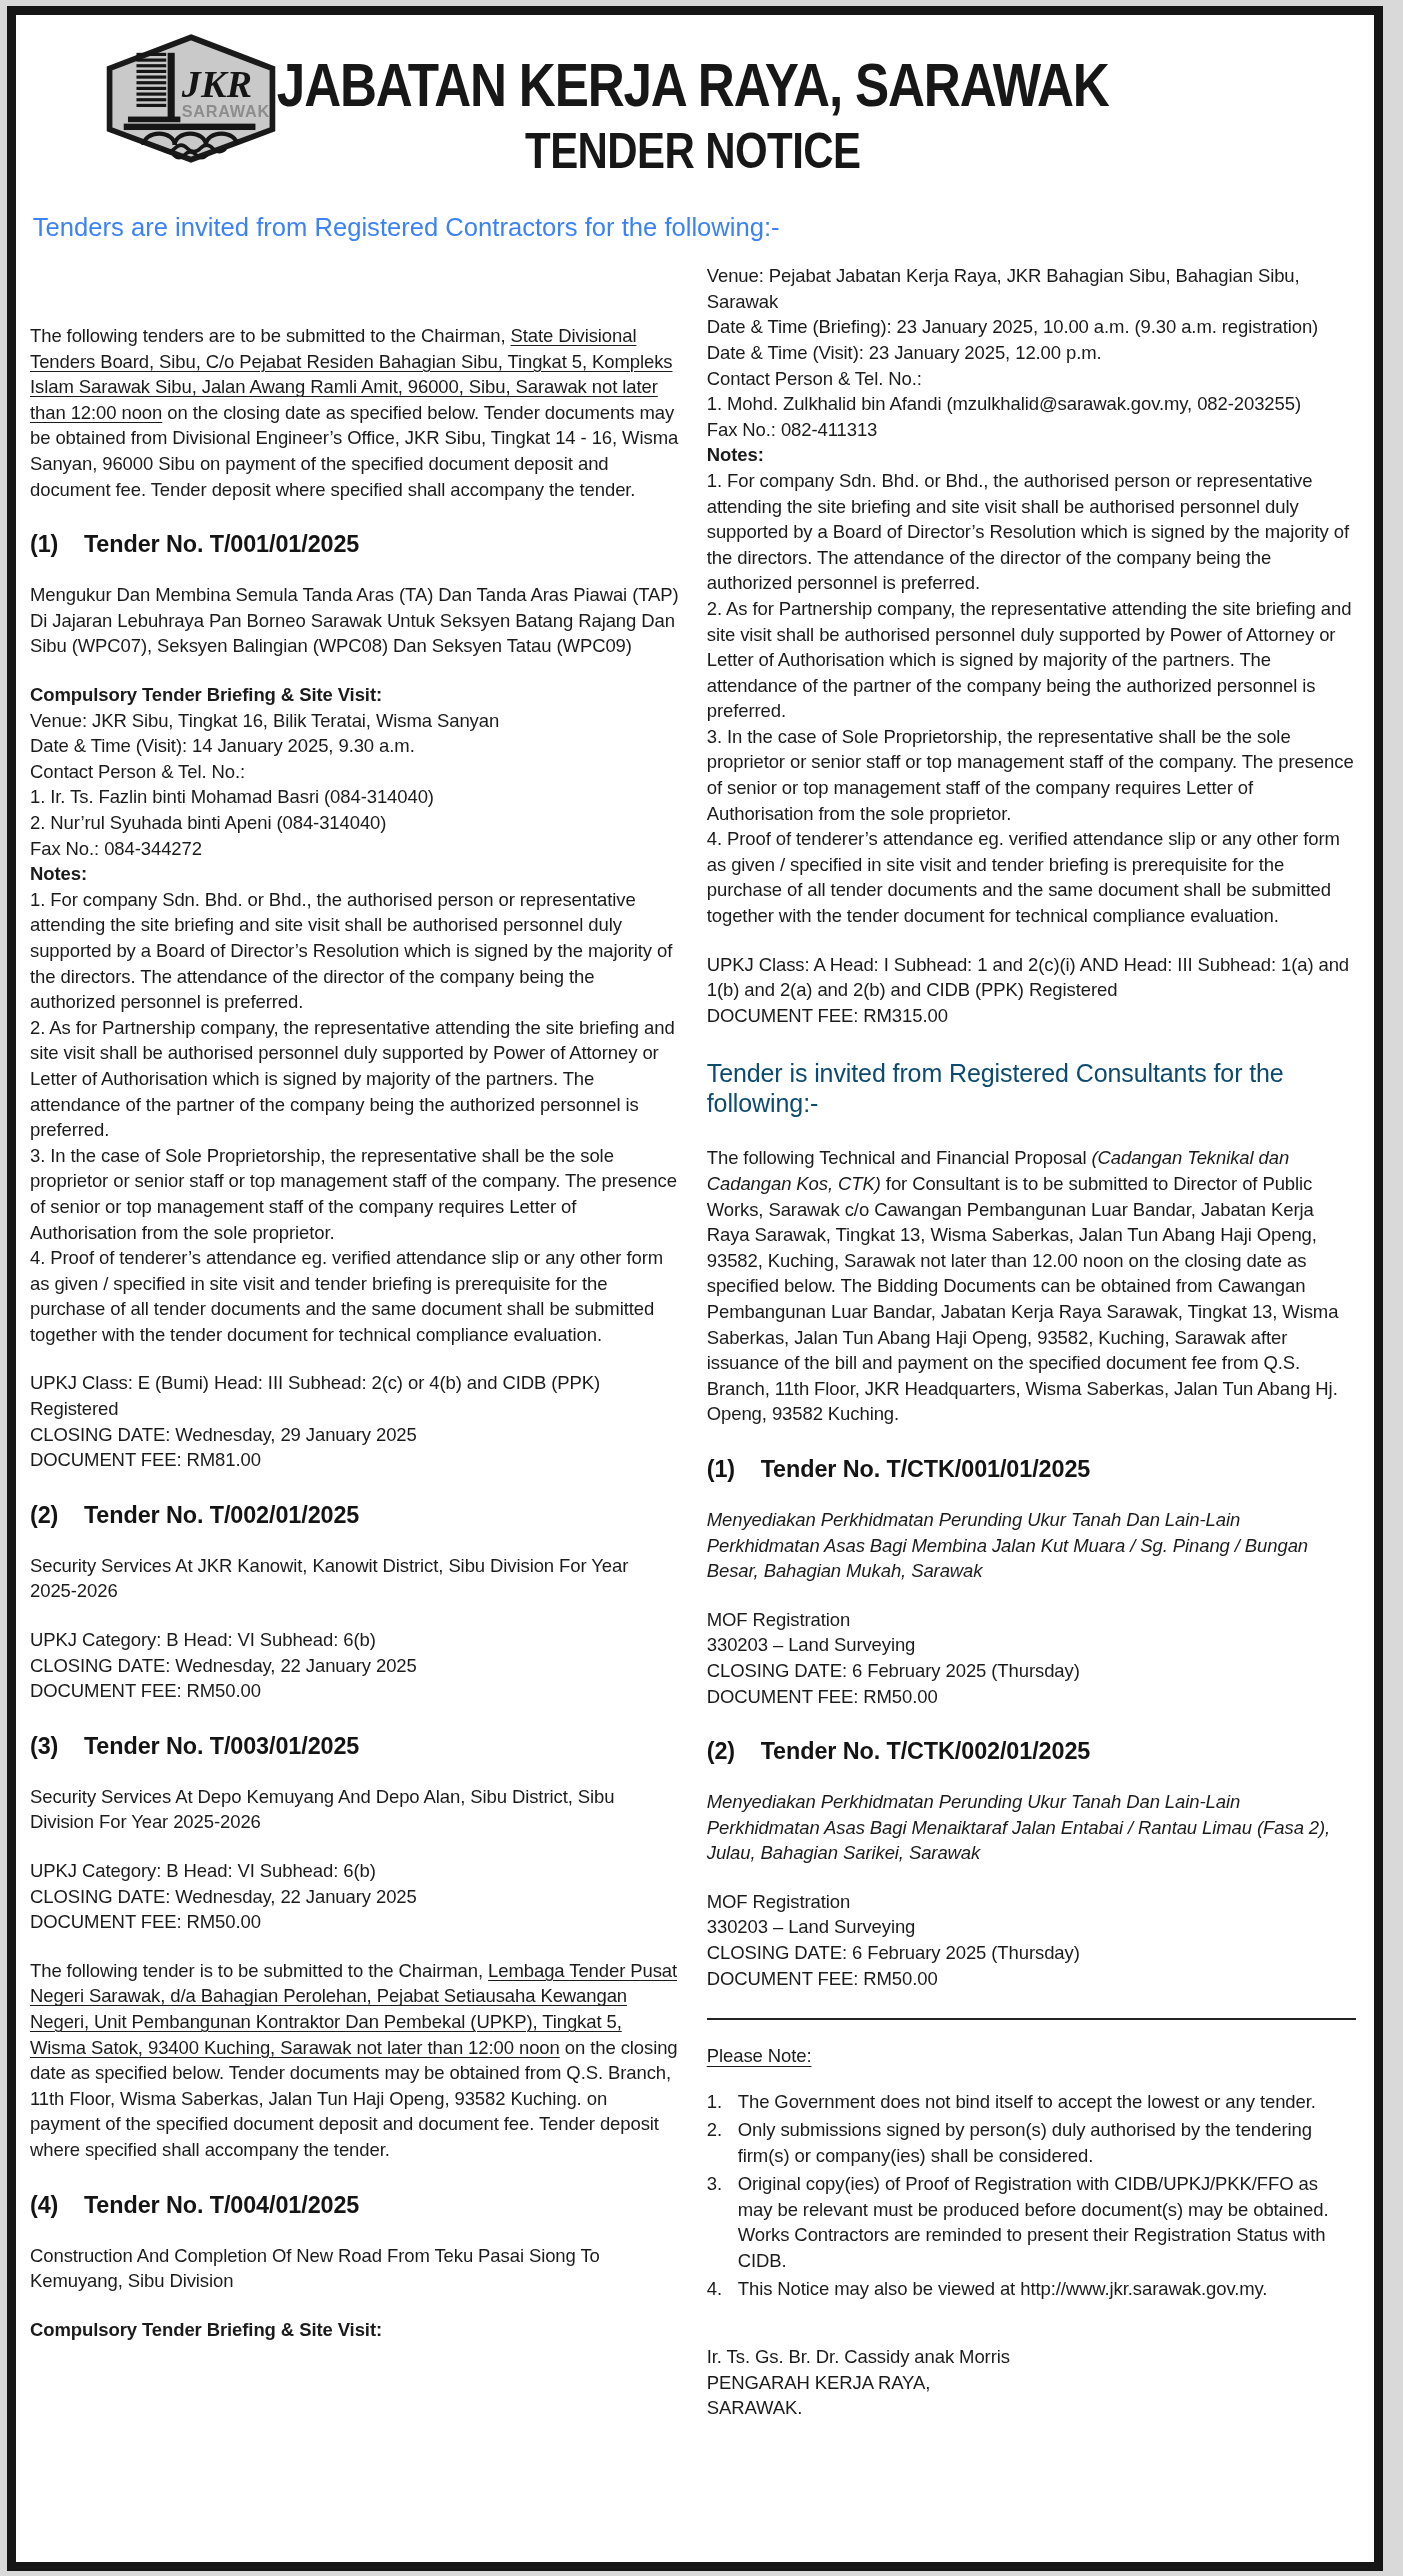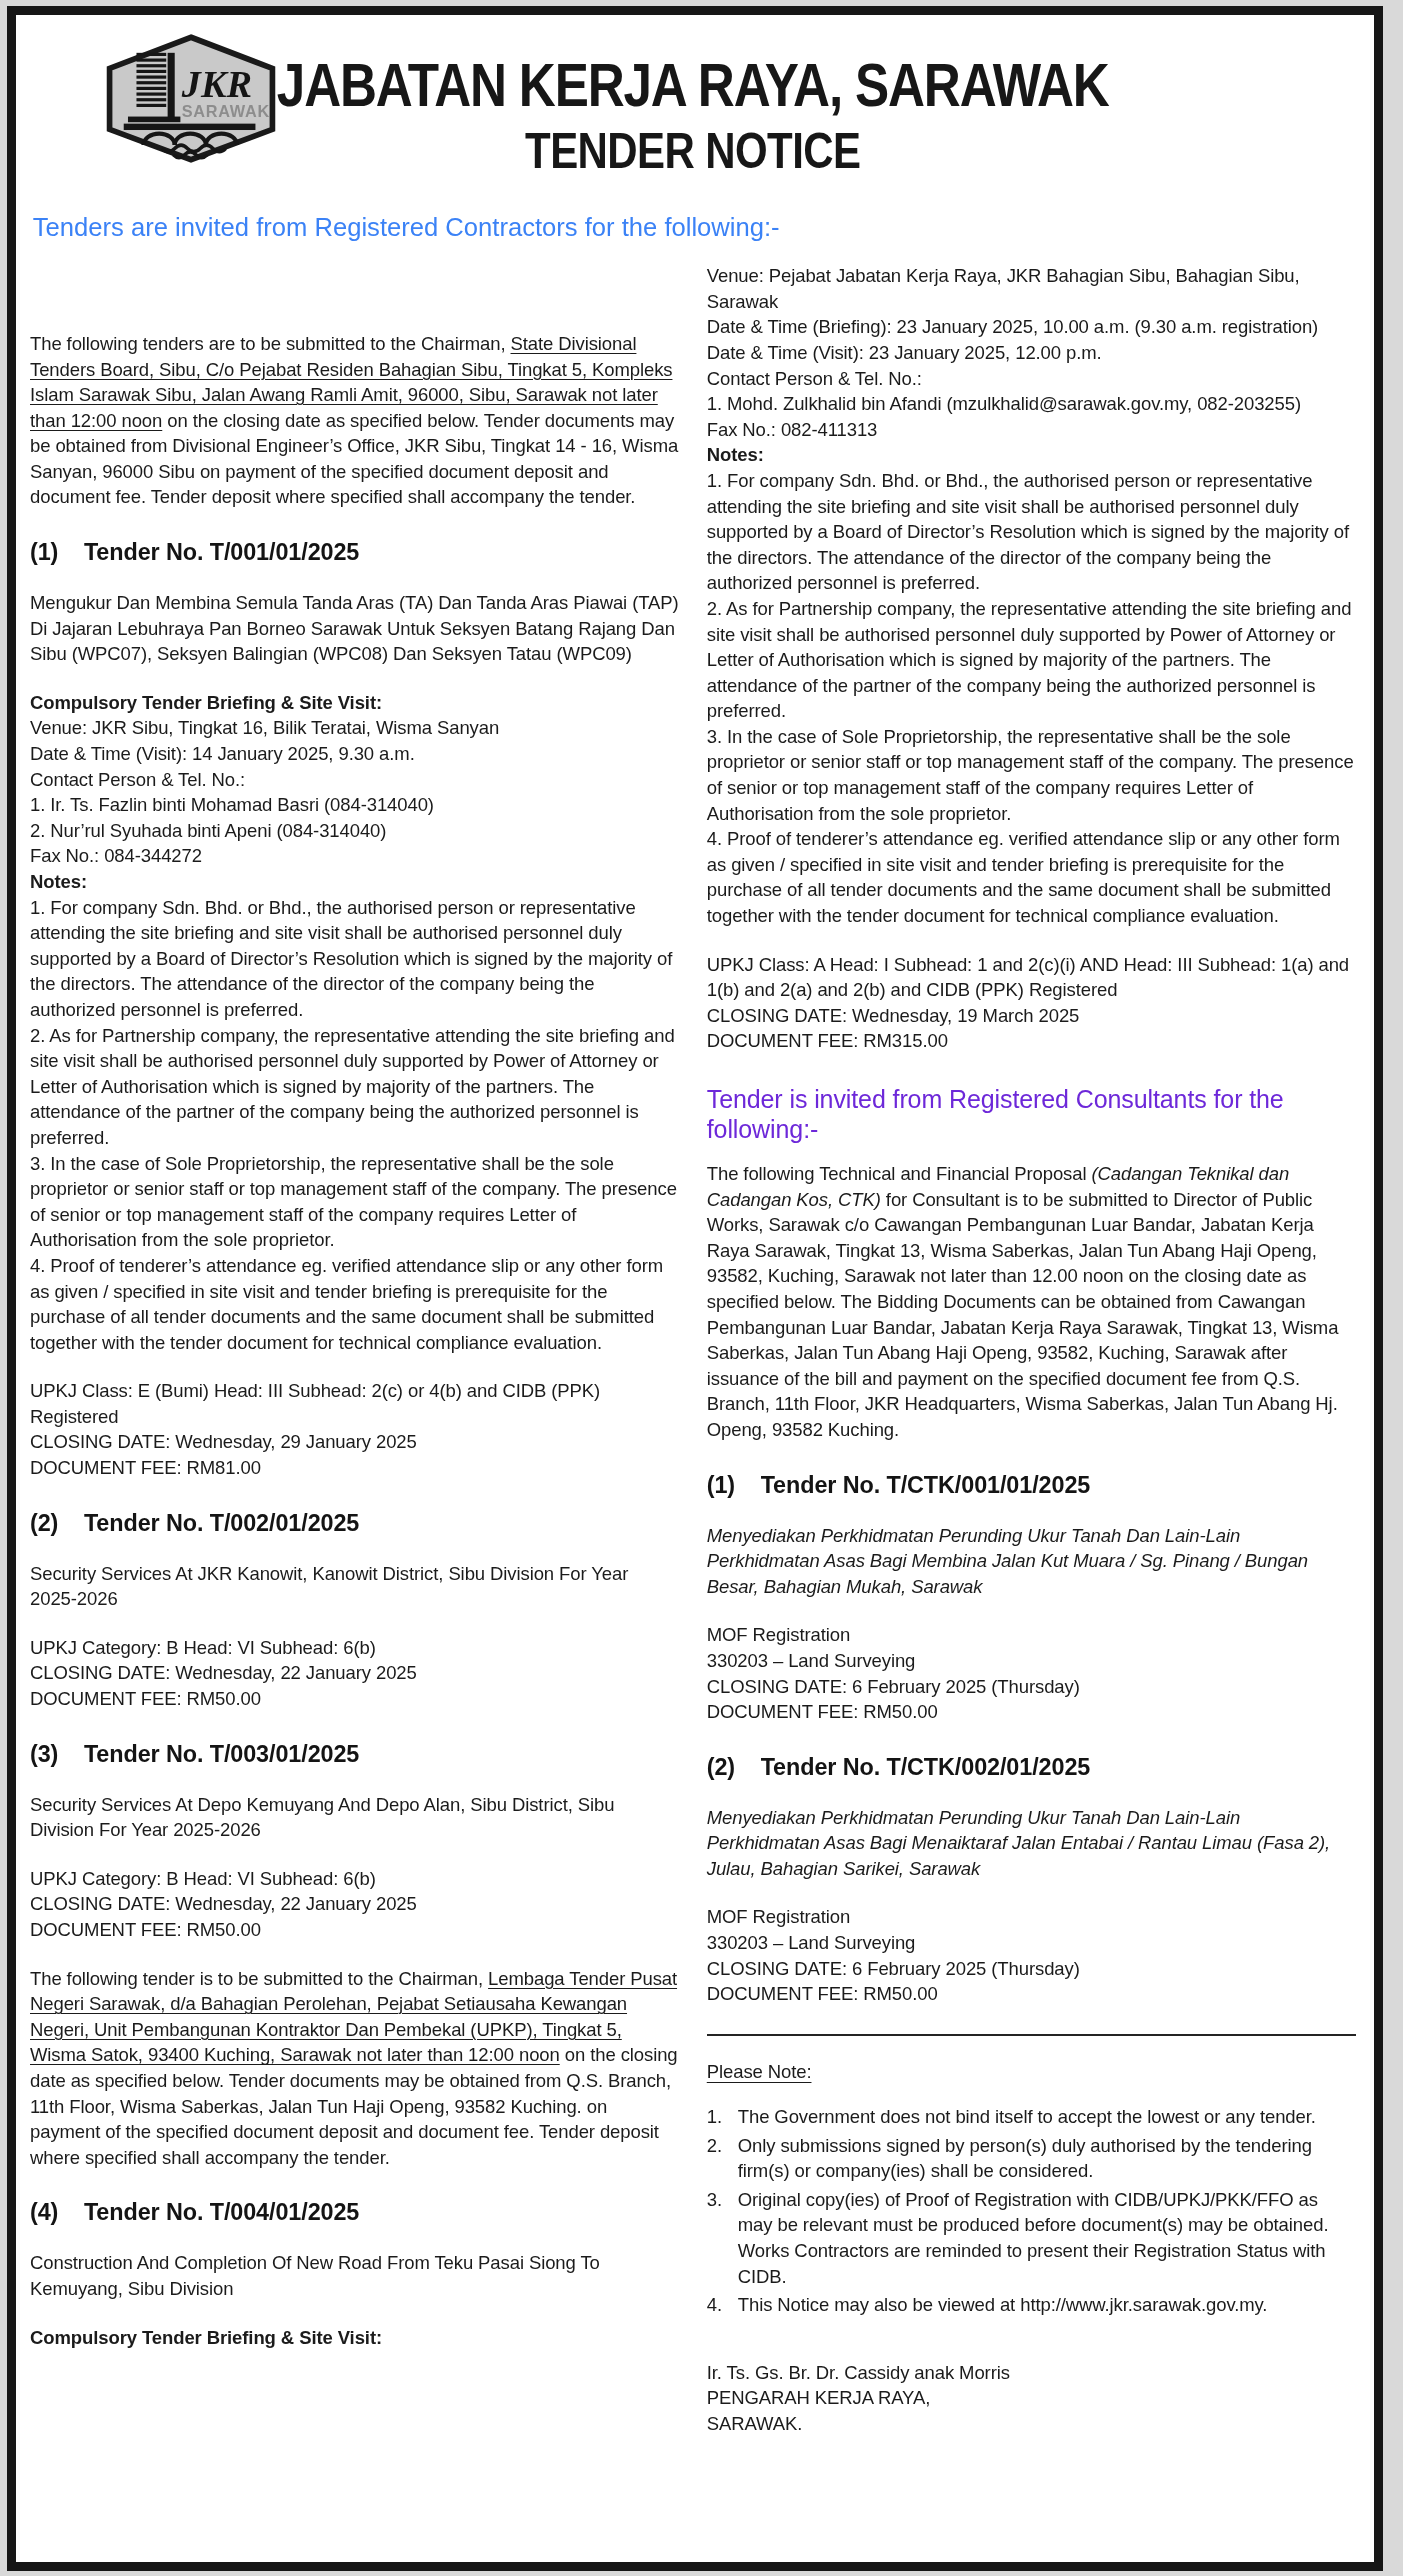--- a/index.html
+++ b/index.html
@@ -44,21 +44,21 @@
   .block p { margin:0; }
   .tender-heading {
     display:flex; gap:25.6px; align-items:baseline;
     font-size:23.4px; font-weight:bold; line-height:28px;
     margin:28px 0 24px 0; color:#141414;
   }
   .bold { font-weight:bold; }
   .u-seg { text-decoration:underline; text-underline-offset:2.8px; text-decoration-thickness:1.4px; }
   .it { font-style:italic; }
   .desc-italic { font-style:italic; }
-  .consultants-heading { font-size:25px; line-height:30px; margin:30px 0 17px 0; color:#6d28d9; }
+  .consultants-heading { font-size:25px; line-height:30px; margin:30px 0 27px 0; color:#0c4a6e; }
   .hr { border-top:2.8px solid #242424; margin:27px 0 23px 0; }
   .pn-label { text-decoration:underline; text-underline-offset:3.6px; text-decoration-thickness:1.4px; margin-bottom:20px; }
   .pn-item { display:flex; margin-bottom:2.8px; }
   .pn-num { flex:0 0 31px; }
   .pn-text { flex:1; }
   .signature { margin-top:42px; }
 </style>
 </head>
 <body>
 
@@ -184,21 +184,20 @@
         <p>Fax No.: 082-411313</p>
         <p class="bold">Notes:</p>
         <p>1. For company Sdn. Bhd. or Bhd., the authorised person or representative attending the site briefing and site visit shall be authorised personnel duly supported by a Board of Director’s Resolution which is signed by the majority of the directors. The attendance of the director of the company being the authorized personnel is preferred.</p>
         <p>2. As for Partnership company, the representative attending the site briefing and site visit shall be authorised personnel duly supported by Power of Attorney or Letter of Authorisation which is signed by majority of the partners. The attendance of the partner of the company being the authorized personnel is preferred.</p>
         <p>3. In the case of Sole Proprietorship, the representative shall be the sole proprietor or senior staff or top management staff of the company. The presence of senior or top management staff of the company requires Letter of Authorisation from the sole proprietor.</p>
         <p>4. Proof of tenderer’s attendance eg. verified attendance slip or any other form as given / specified in site visit and tender briefing is prerequisite for the purchase of all tender documents and the same document shall be submitted together with the tender document for technical compliance evaluation.</p>
       </div>
 
       <div class="block">
         <p>UPKJ Class: A Head: I Subhead: 1 and 2(c)(i) AND Head: III Subhead: 1(a) and 1(b) and 2(a) and 2(b) and CIDB (PPK) Registered</p>
-        <p>CLOSING DATE: Wednesday, 19 March 2025</p>
         <p>DOCUMENT FEE: RM315.00</p>
       </div>
 
       <div class="consultants-heading">Tender is invited from Registered Consultants for the following:-</div>
 
       <p class="block"><span>The following Technical and Financial Proposal </span><span class="it">(Cadangan Teknikal dan Cadangan Kos, CTK)</span><span> for Consultant is to be submitted to Director of Public Works, Sarawak c/o Cawangan Pembangunan Luar Bandar, Jabatan Kerja Raya Sarawak, Tingkat 13, Wisma Saberkas, Jalan Tun Abang Haji Openg, 93582, Kuching, Sarawak not later than 12.00 noon on the closing date as specified below. The Bidding Documents can be obtained from Cawangan Pembangunan Luar Bandar, Jabatan Kerja Raya Sarawak, Tingkat 13, Wisma Saberkas, Jalan Tun Abang Haji Openg, 93582, Kuching, Sarawak after issuance of the bill and payment on the specified document fee from Q.S. Branch, 11th Floor, JKR Headquarters, Wisma Saberkas, Jalan Tun Abang Hj. Openg, 93582 Kuching.</span></p>
 
       <div class="tender-heading">
         <span>(1)</span>
         <span>Tender No. T/CTK/001/01/2025</span>

